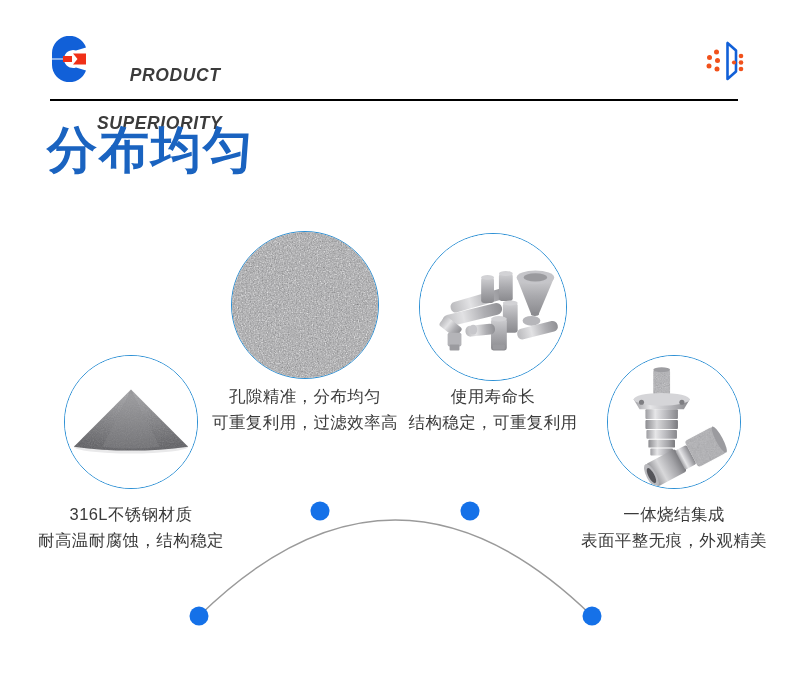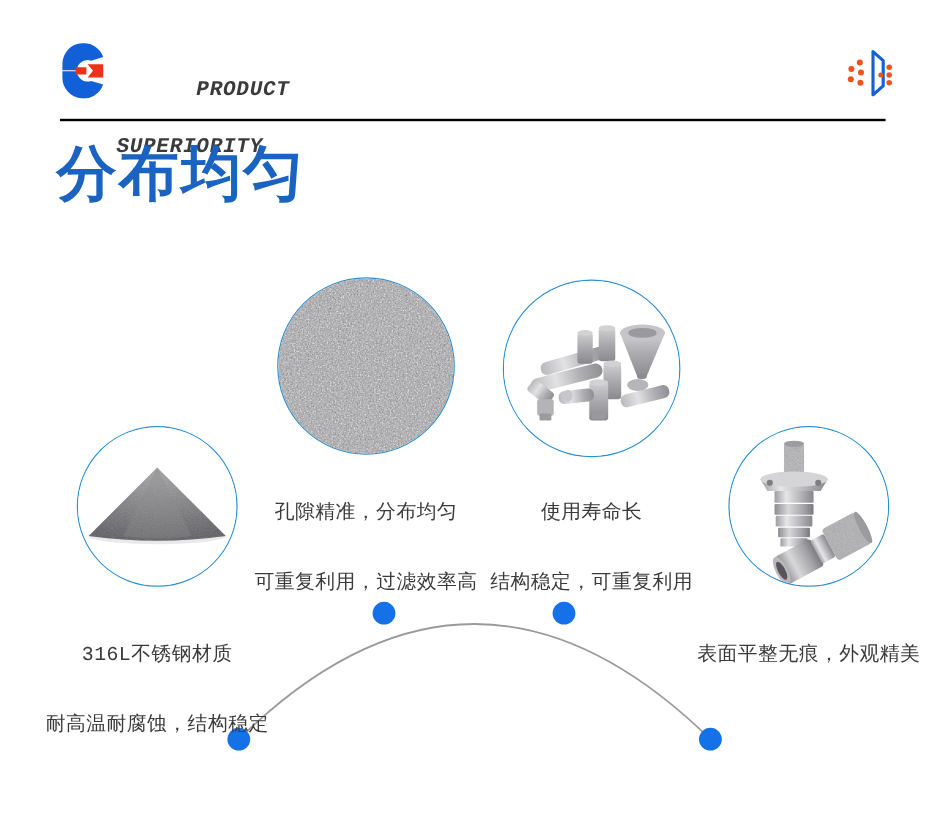--- a/index.html
+++ b/index.html
@@ -10,21 +10,20 @@
     background: #ffffff;
     font-family: "Liberation Sans", "DejaVu Sans", sans-serif;
     overflow: hidden;
   }
 
   .page {
     position: relative;
     width: 790px;
     height: 682px;
     background: #ffffff;
-    font-family: Liberation Mono, monospace;
   }
 
   
   .header {
     position: absolute;
     left: 0; top: 0;
     width: 790px;
     height: 110px;
   }
 
@@ -110,21 +109,21 @@
 
   .caption {
     position: absolute;
     text-align: center;
     font-size: 16.5px;
     line-height: 26px;
     color: #3a3a3a;
     white-space: nowrap;
     letter-spacing: 0.4px;
   }
-  .caption .l { display: block; margin-top: 32px; }
+  .caption .l { display: block; }
 
   
   .f1 { left: 64px;  top: 355px; }
   .f1 .caption { left: -40px; top: 146px; width: 214px; }
 
   .f2 { left: 231px; top: 231px; }
   .f2 .caption { left: -20px; top: 152px; width: 188px; }
 
   .f3 { left: 419px; top: 233px; }
   .f3 .caption { left: -13px; top: 150px; width: 174px; }
@@ -357,17 +356,18 @@
           <ellipse cx="38" cy="103" rx="5" ry="13" fill="#b9b9bd"></ellipse>
           <ellipse cx="38" cy="103" rx="3" ry="8.5" fill="#55555a"></ellipse>
           <rect x="71" y="92" width="13" height="22" rx="2" fill="url(#st1)"></rect>
           <rect x="84" y="88" width="32" height="30" rx="3" fill="#aeaeb2"></rect>
           <rect x="84" y="88" width="32" height="30" rx="3" fill="#6a6a6e" filter="url(#grain4)"></rect>
           <ellipse cx="116" cy="103" rx="3.5" ry="15" fill="#9b9b9f"></ellipse>
         </g>
       </svg>
     </div>
     <div class="caption">
+      <span class="l">一体烧结集成</span>
       <span class="l">表面平整无痕，外观精美</span>
     </div>
   </div>
 
 </div>
 
 </body></html>

